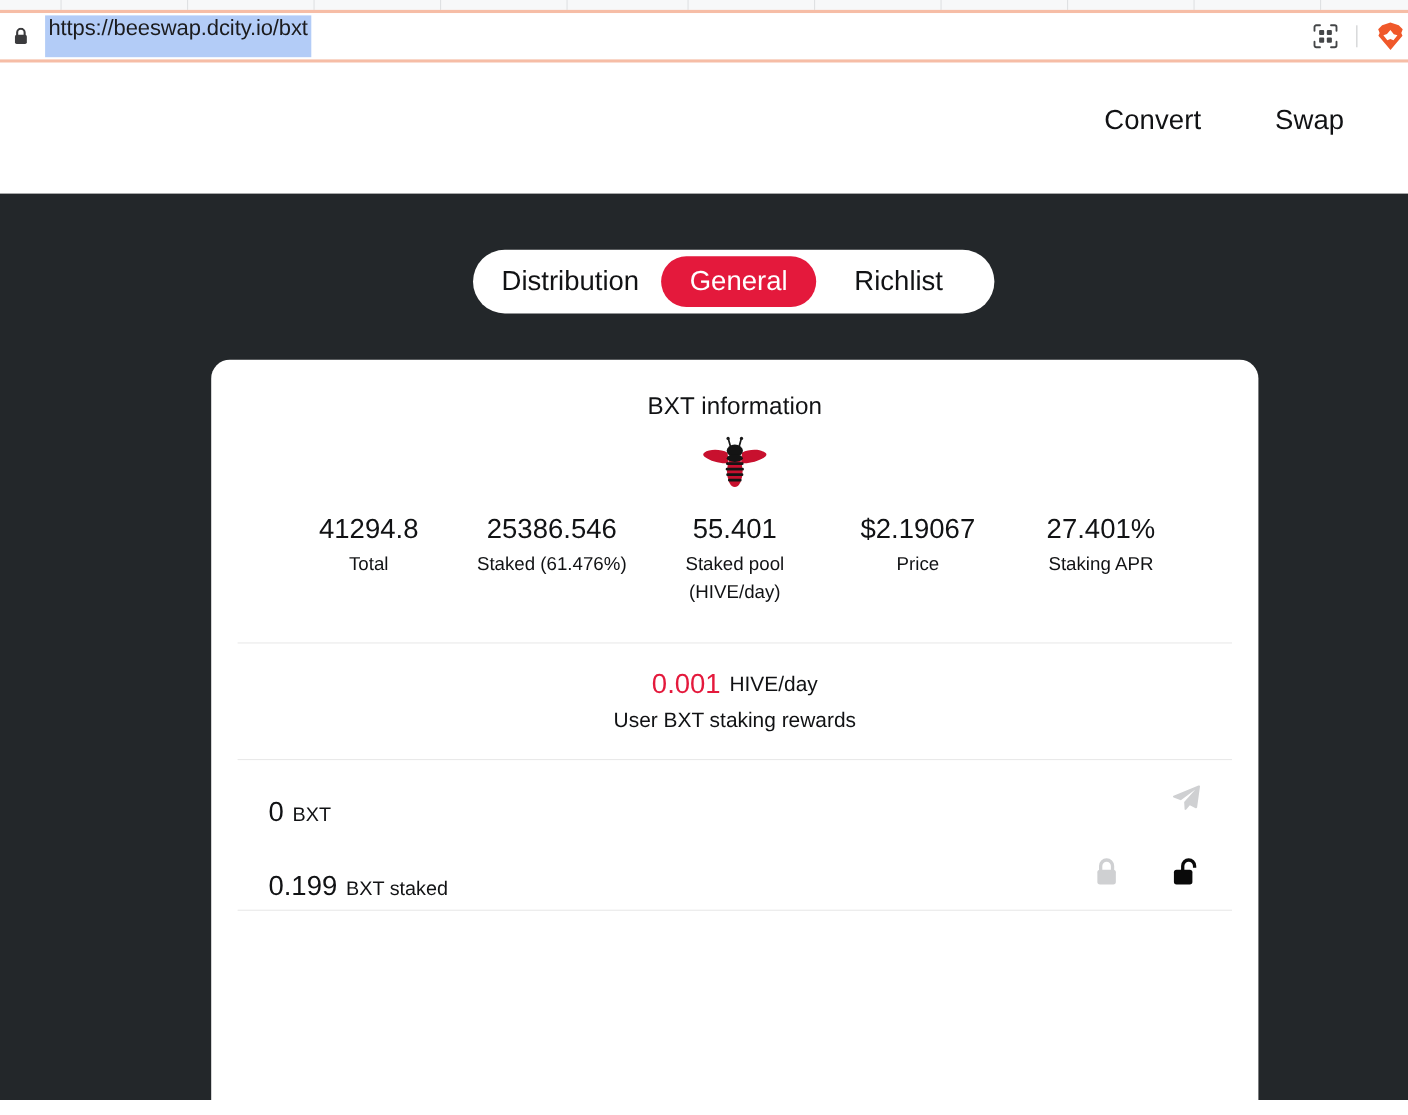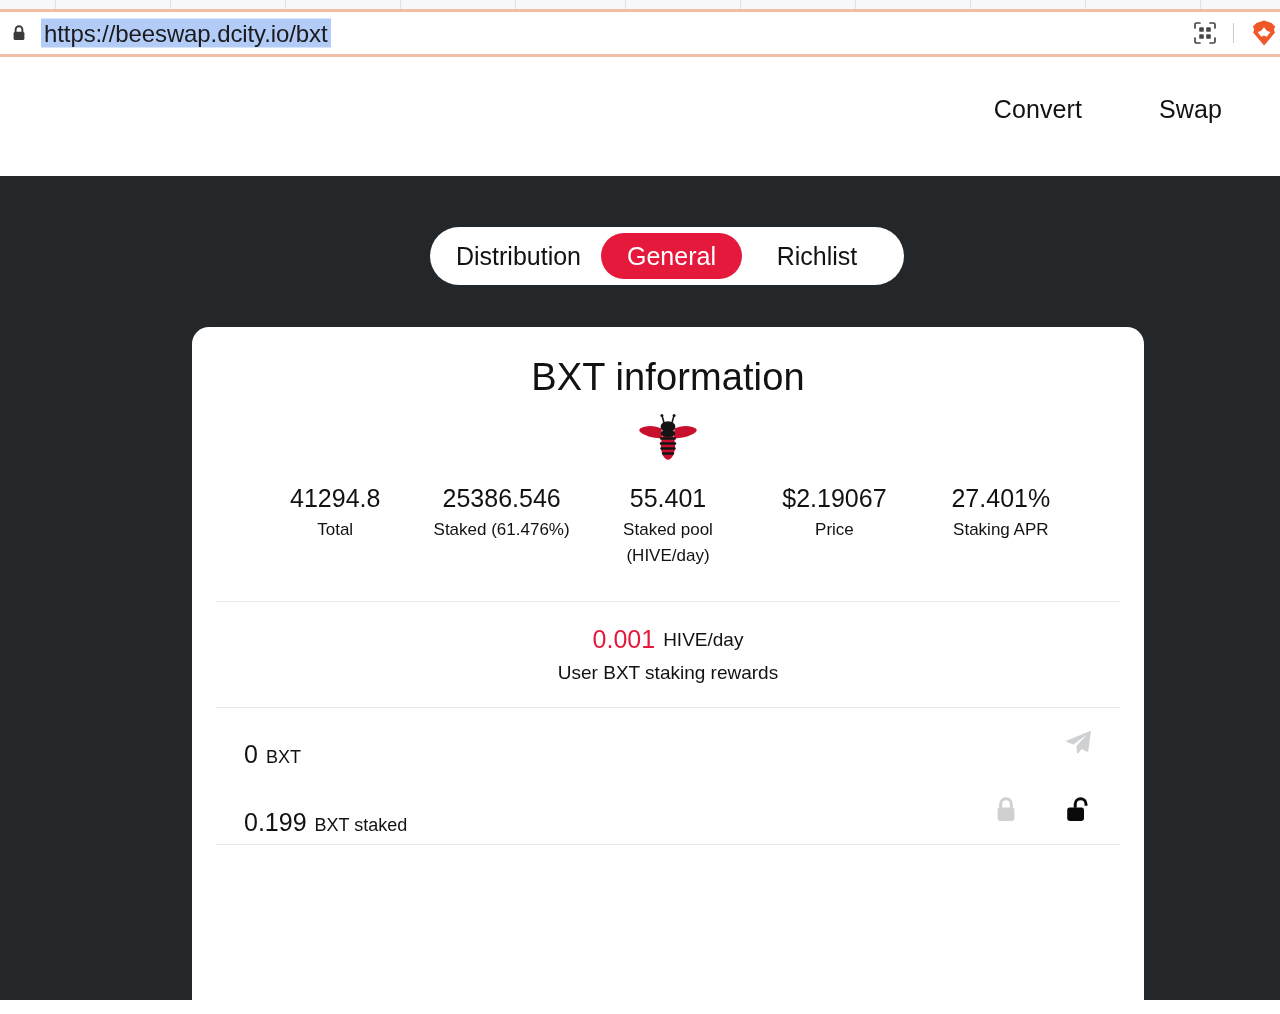--- a/index.html
+++ b/index.html
@@ -63,24 +63,24 @@
     top: 50%;
     transform: translateY(-50%);
     width: 14px; height: 16px;
   }
 
   #url-text {
     position: absolute;
     left: 41px;
     top: 50%;
     transform: translateY(-50%);
-    font-size: 24px;
+    font-size: 20px;
     color: #1b1b1d;
     background: #b3ccf7;
-    padding: 1px 3px 0 3px;
+    padding: 1px 3px 14px 3px;
     letter-spacing: -0.1px;
     white-space: nowrap;
     font-family: "Liberation Sans", sans-serif;
   }
 
   #qr-icon {
     position: absolute;
     left: 1193px;
     top: 50%;
     transform: translateY(-50%);
@@ -112,21 +112,21 @@
     height: 119px;
     background: #ffffff;
   }
 
   #top-nav {
     position: absolute;
     right: 0;
     top: 38px;
     display: flex;
     align-items: center;
-    gap: 17px;
+    gap: 7px;
   }
   .nav-item {
     font-size: 25px;
     color: #111214;
     font-weight: 400;
     cursor: pointer;
     letter-spacing: 0.1px;
     font-family: "Liberation Sans", sans-serif;
   }
   .nav-item.convert { margin-right: 60px; }
@@ -187,21 +187,21 @@
     left: 192px;
     top: 151px;
     width: 952px;
     height: 782px;
     background: #ffffff;
     border-radius: 17px;
   }
 
   #card-title {
     text-align: center;
-    font-size: 38px;
+    font-size: 22px;
     color: #111214;
     font-weight: 400;
     padding-top: 29px;
     letter-spacing: 0.1px;
     font-family: "Liberation Sans", sans-serif;
   }
 
   #bee-logo {
     display: block;
     margin: 14px auto 0 auto;

